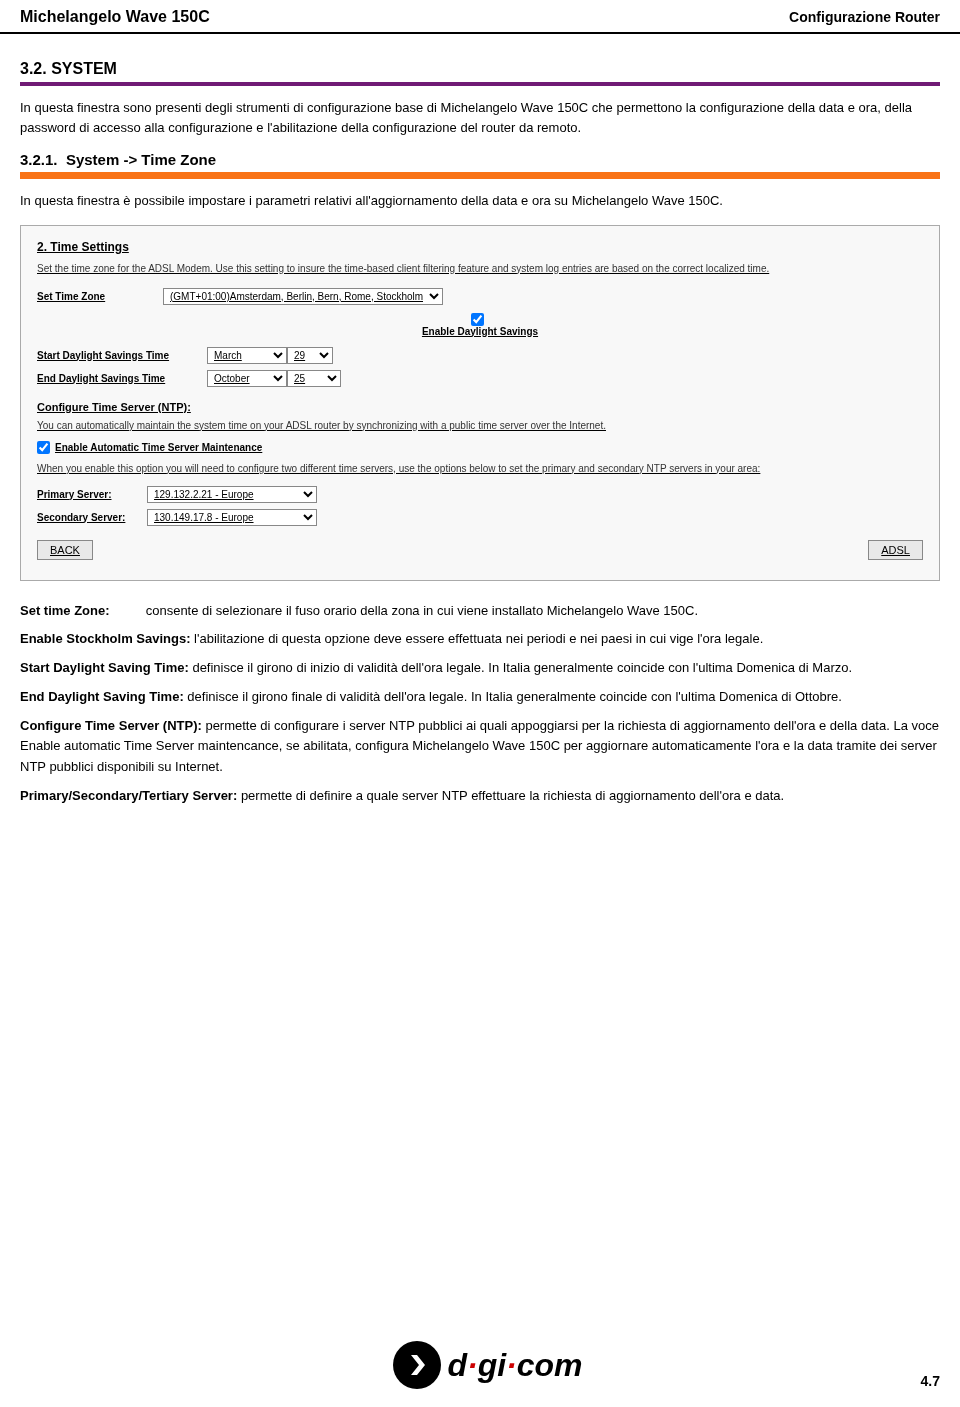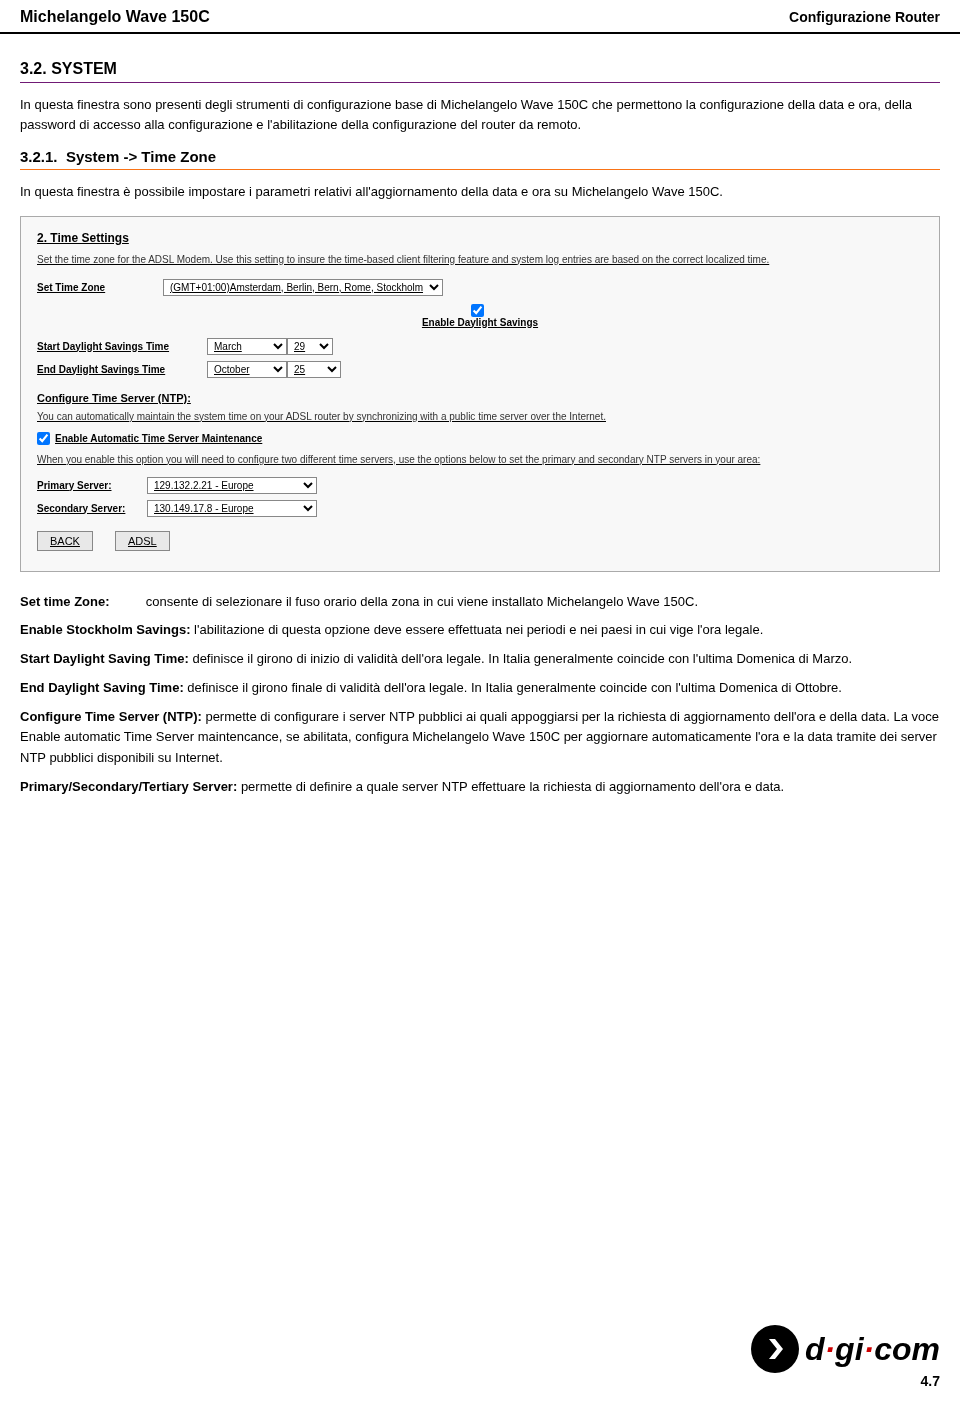--- a/index.html
+++ b/index.html
@@ -33,37 +33,37 @@
 
     
     .main-content {
       padding: 16px 20px 60px 20px;
     }
 
     
     .section-heading {
       font-size: 16px;
       font-weight: bold;
-      border-bottom: 1px solid #701a75;
+      border-bottom: 4px solid #701a75;
       padding-bottom: 4px;
       margin-bottom: 12px;
       margin-top: 10px;
     }
 
     .section-intro {
       font-size: 13px;
       line-height: 1.5;
       margin-bottom: 14px;
     }
 
     
     .subsection-heading {
       font-size: 15px;
       font-weight: bold;
-      border-bottom: 1px solid #f97316;
+      border-bottom: 7px solid #f97316;
       padding-bottom: 4px;
       margin-bottom: 12px;
       margin-top: 6px;
     }
 
     .subsection-intro {
       font-size: 13px;
       line-height: 1.5;
       margin-bottom: 14px;
     }
@@ -195,21 +195,21 @@
       font-size: 10px;
       padding: 1px 2px;
       border: 1px solid #888;
       background: #fff;
       width: 170px;
       cursor: pointer;
     }
 
     .button-row {
       display: flex;
-      justify-content: flex-start;
+      justify-content: space-between;
       gap: 22px;
       margin-top: 14px;
     }
 
     .btn {
       font-size: 11px;
       padding: 3px 12px;
       border: 1px solid #888;
       background: #e8e8e8;
       cursor: pointer;
@@ -233,21 +233,20 @@
     
     .page-footer {
       position: absolute;
       bottom: 18px;
       left: 16px;
       right: 0;
       display: flex;
       justify-content: flex-start;
       align-items: flex-end;
       padding: 0 20px;
-      flex-direction: column;
     }
 
     .footer-logo {
       display: flex;
       align-items: center;
       gap: 6px;
     }
 
     .logo-icon {
       width: 48px;

